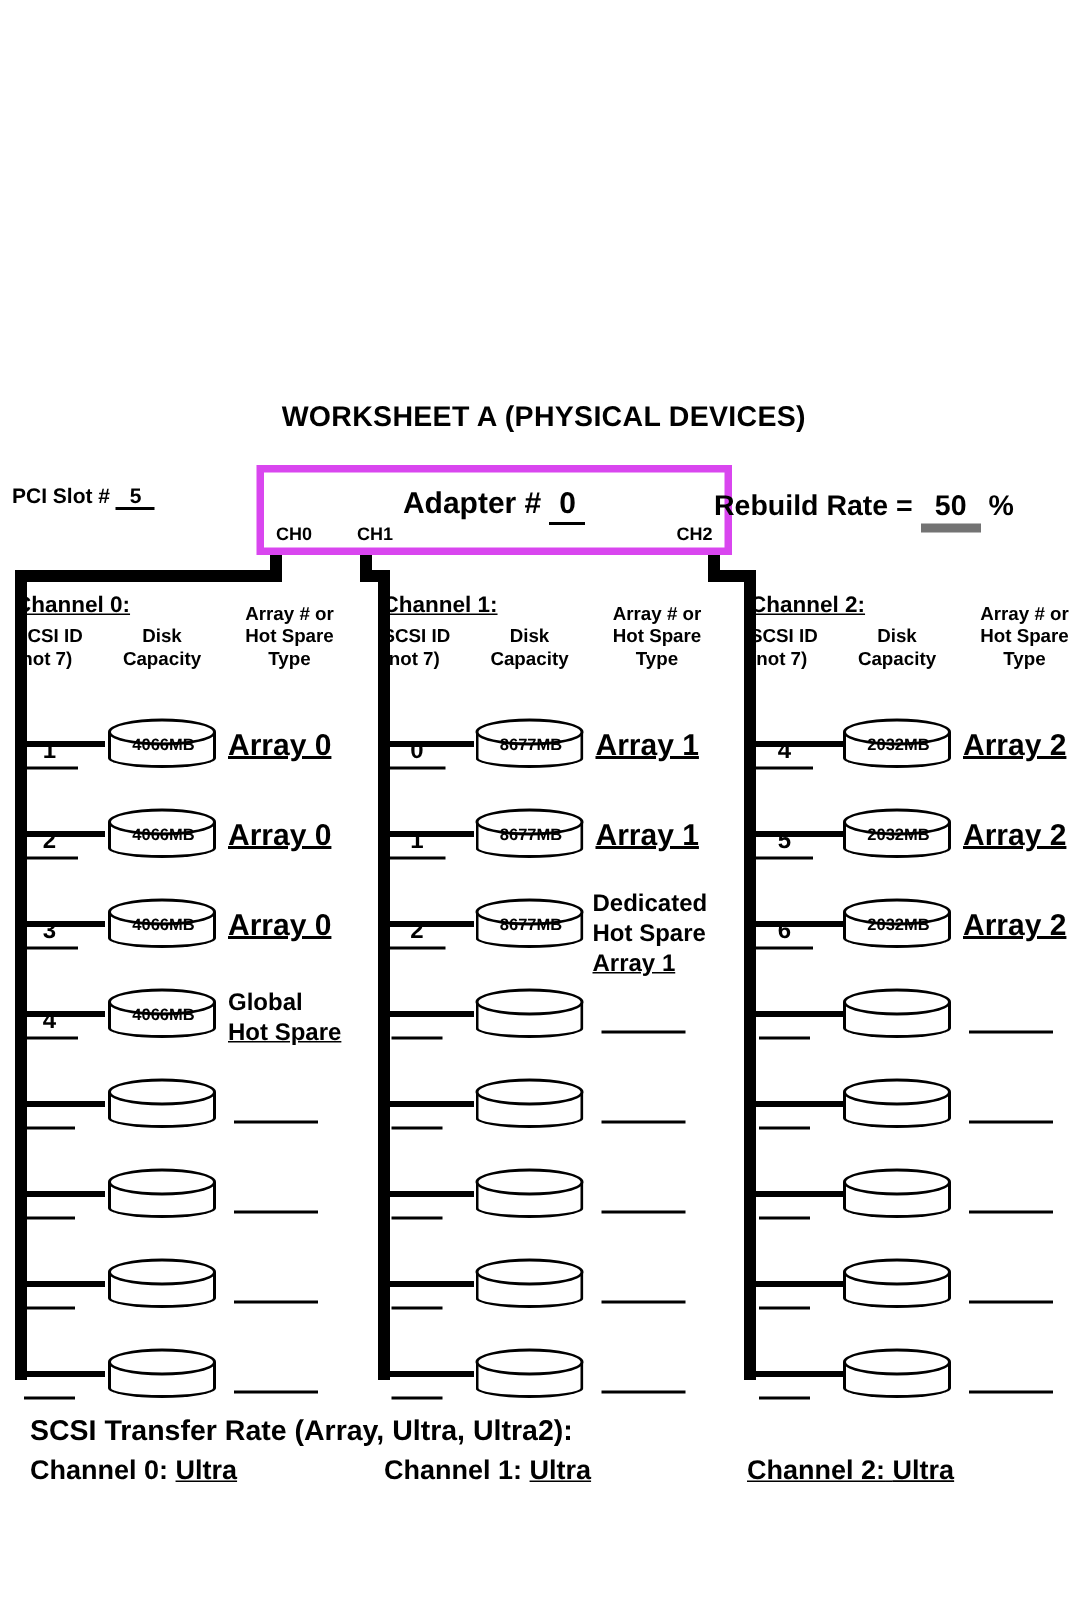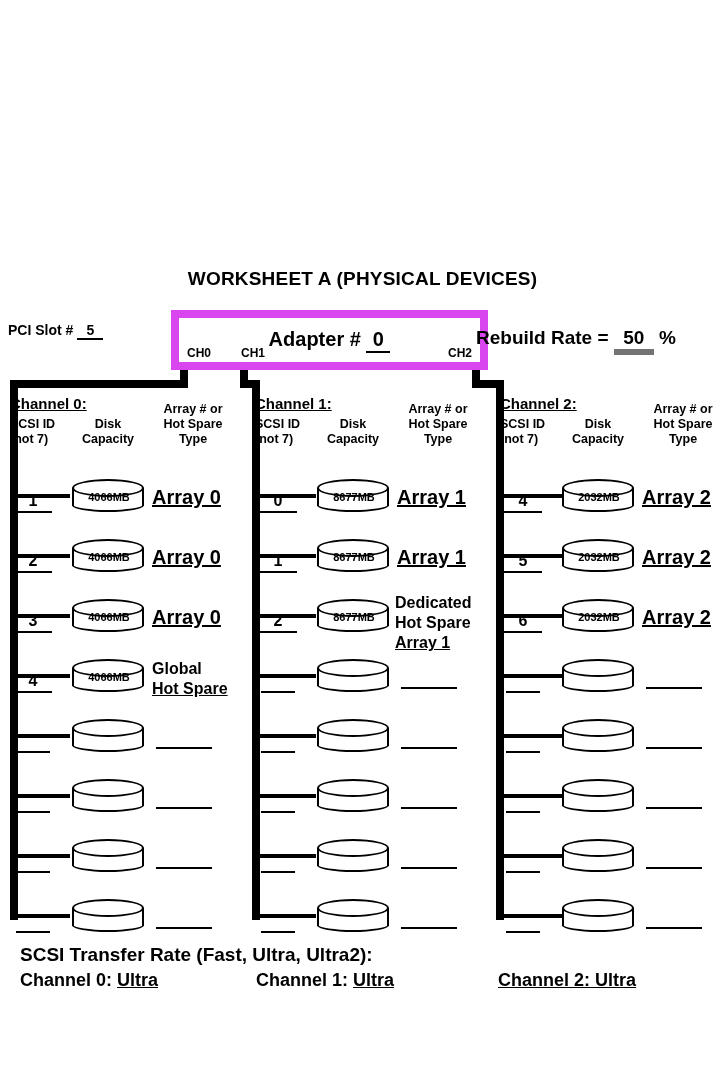--- a/index.html
+++ b/index.html
@@ -39,21 +39,21 @@
     min-width: 26px;
     text-align: center;
     border-bottom: 2px solid #000;
     margin-left: 4px;
   }
   #adapter-box {
     left: 171px;
     top: 310px;
     width: 317px;
     height: 60px;
-    border: 8px solid #d946ef;
+    border: 5px solid #d946ef;
     box-sizing: border-box;
   }
   #adapter-title {
     position: absolute;
     left: 0; right: 0;
     top: 10px;
     text-align: center;
     font-size: 20px;
     font-weight: bold;
   }
@@ -569,21 +569,21 @@
       <div class="scsi-blank"></div>
       <div class="disk">
           <div class="body"></div>
           <div class="top"></div>
         </div>
       <div class="array-blank"></div>
     </div>
   </div>
 </div>
 
-<div class="abs" id="transfer-rate-title">SCSI Transfer Rate (Fast, Ultra, Ultra2):</div>
+<div class="abs" id="transfer-rate-title">SCSI Transfer Rate (Array, Ultra, Ultra2):</div>
 <div class="abs rate-line" id="rate-ch0">
   <span>Channel 0:</span>
   <span class="val">Ultra</span>
 </div>
 <div class="abs rate-line" id="rate-ch1">
   <span>Channel 1:</span>
   <span class="val">Ultra</span>
 </div>
 <div class="abs rate-line" id="rate-ch2">
   <span>Channel 2:</span>

